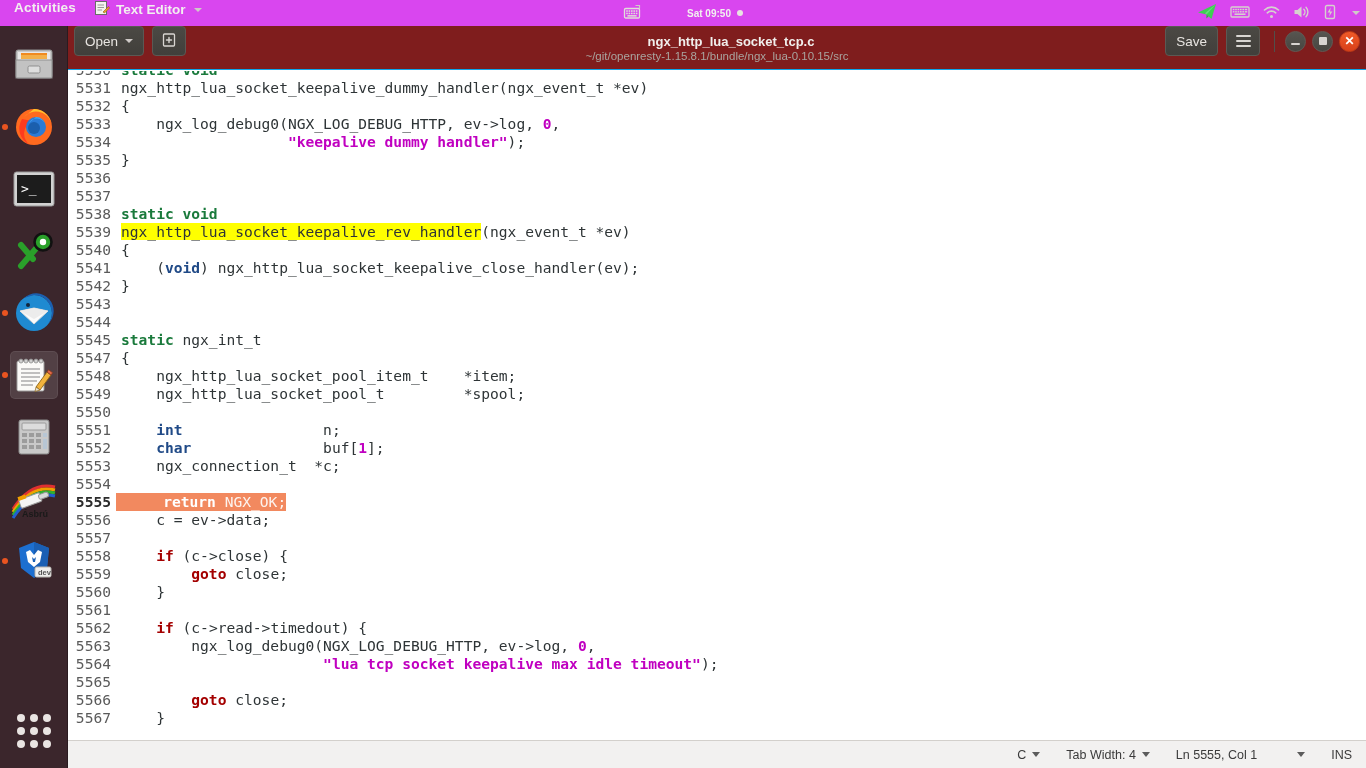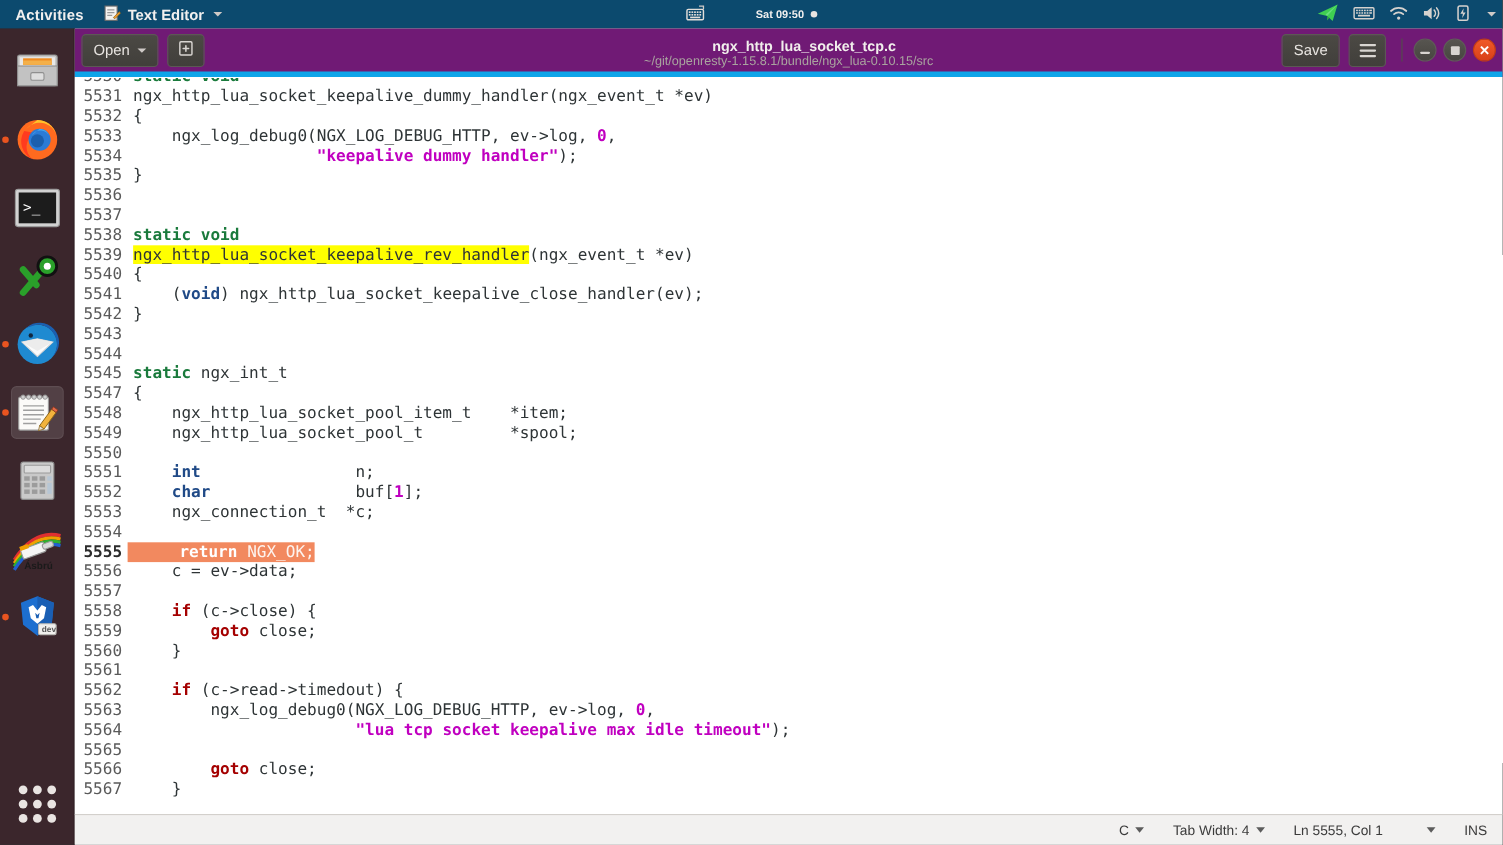--- a/index.html
+++ b/index.html
@@ -7,22 +7,22 @@
     width: 1366px; height: 768px;
     overflow: hidden;
     background: #2c2c2c;
     font-family: "Liberation Sans", sans-serif;
   }
   #screen { position: relative; width: 1366px; height: 768px; }
 
   
   #top-panel {
     position: absolute; top: 0; left: 0; width: 1366px; height: 26px;
-    background: #0c4a6e;
-    display: flex; align-items: center;
+    background: #d946ef;
+    display: flex; align-items: flex-start;
     color: #e6e2e0; font-size: 13.5px; font-weight: bold;
   }
   #activities { padding: 0 10px 0 14px; color: #f2f0ef; letter-spacing: .2px; }
   .panel-app { display: flex; align-items: center; gap: 6px; padding: 0 8px; }
   .panel-app .applabel { color: #f2f0ef; }
   .caret-down {
     width: 0; height: 0; border-left: 4px solid transparent;
     border-right: 4px solid transparent; border-top: 4px solid #cfcac7;
     display: inline-block; margin-left: 2px;
   }
@@ -64,23 +64,23 @@
     gap: 5px; align-content: center; justify-content: center; padding: 6px;
   }
   #app-grid span { width: 8px; height: 8px; border-radius: 50%; background: #e9e4e2; }
 
   
   #window {
     position: absolute; left: 68px; top: 26px; width: 1298px; height: 742px;
     background: #ffffff; display: flex; flex-direction: column;
   }
   #headerbar {
-    height: 44px; background: #701a75;
-    border-bottom: 5px solid #0ea5e9;
-    display: flex; align-items: center; padding: 0 6px 0 6px;
+    height: 44px; background: #7f1d1d;
+    border-bottom: 1px solid #0ea5e9;
+    display: flex; align-items: flex-start; padding: 0 6px 0 6px;
     position: relative; flex: 0 0 44px;
   }
   .hb-btn {
     height: 30px; border: 1px solid #5b5954; border-radius: 4px;
     background: linear-gradient(to bottom,#4b4944,#413f3b);
     color: #e8e5e1; font-size: 13.5px;
     display: flex; align-items: center; justify-content: center;
     padding: 0 10px; gap: 5px; cursor: pointer;
   }
   .hb-btn.sq { width: 34px; padding: 0; }

